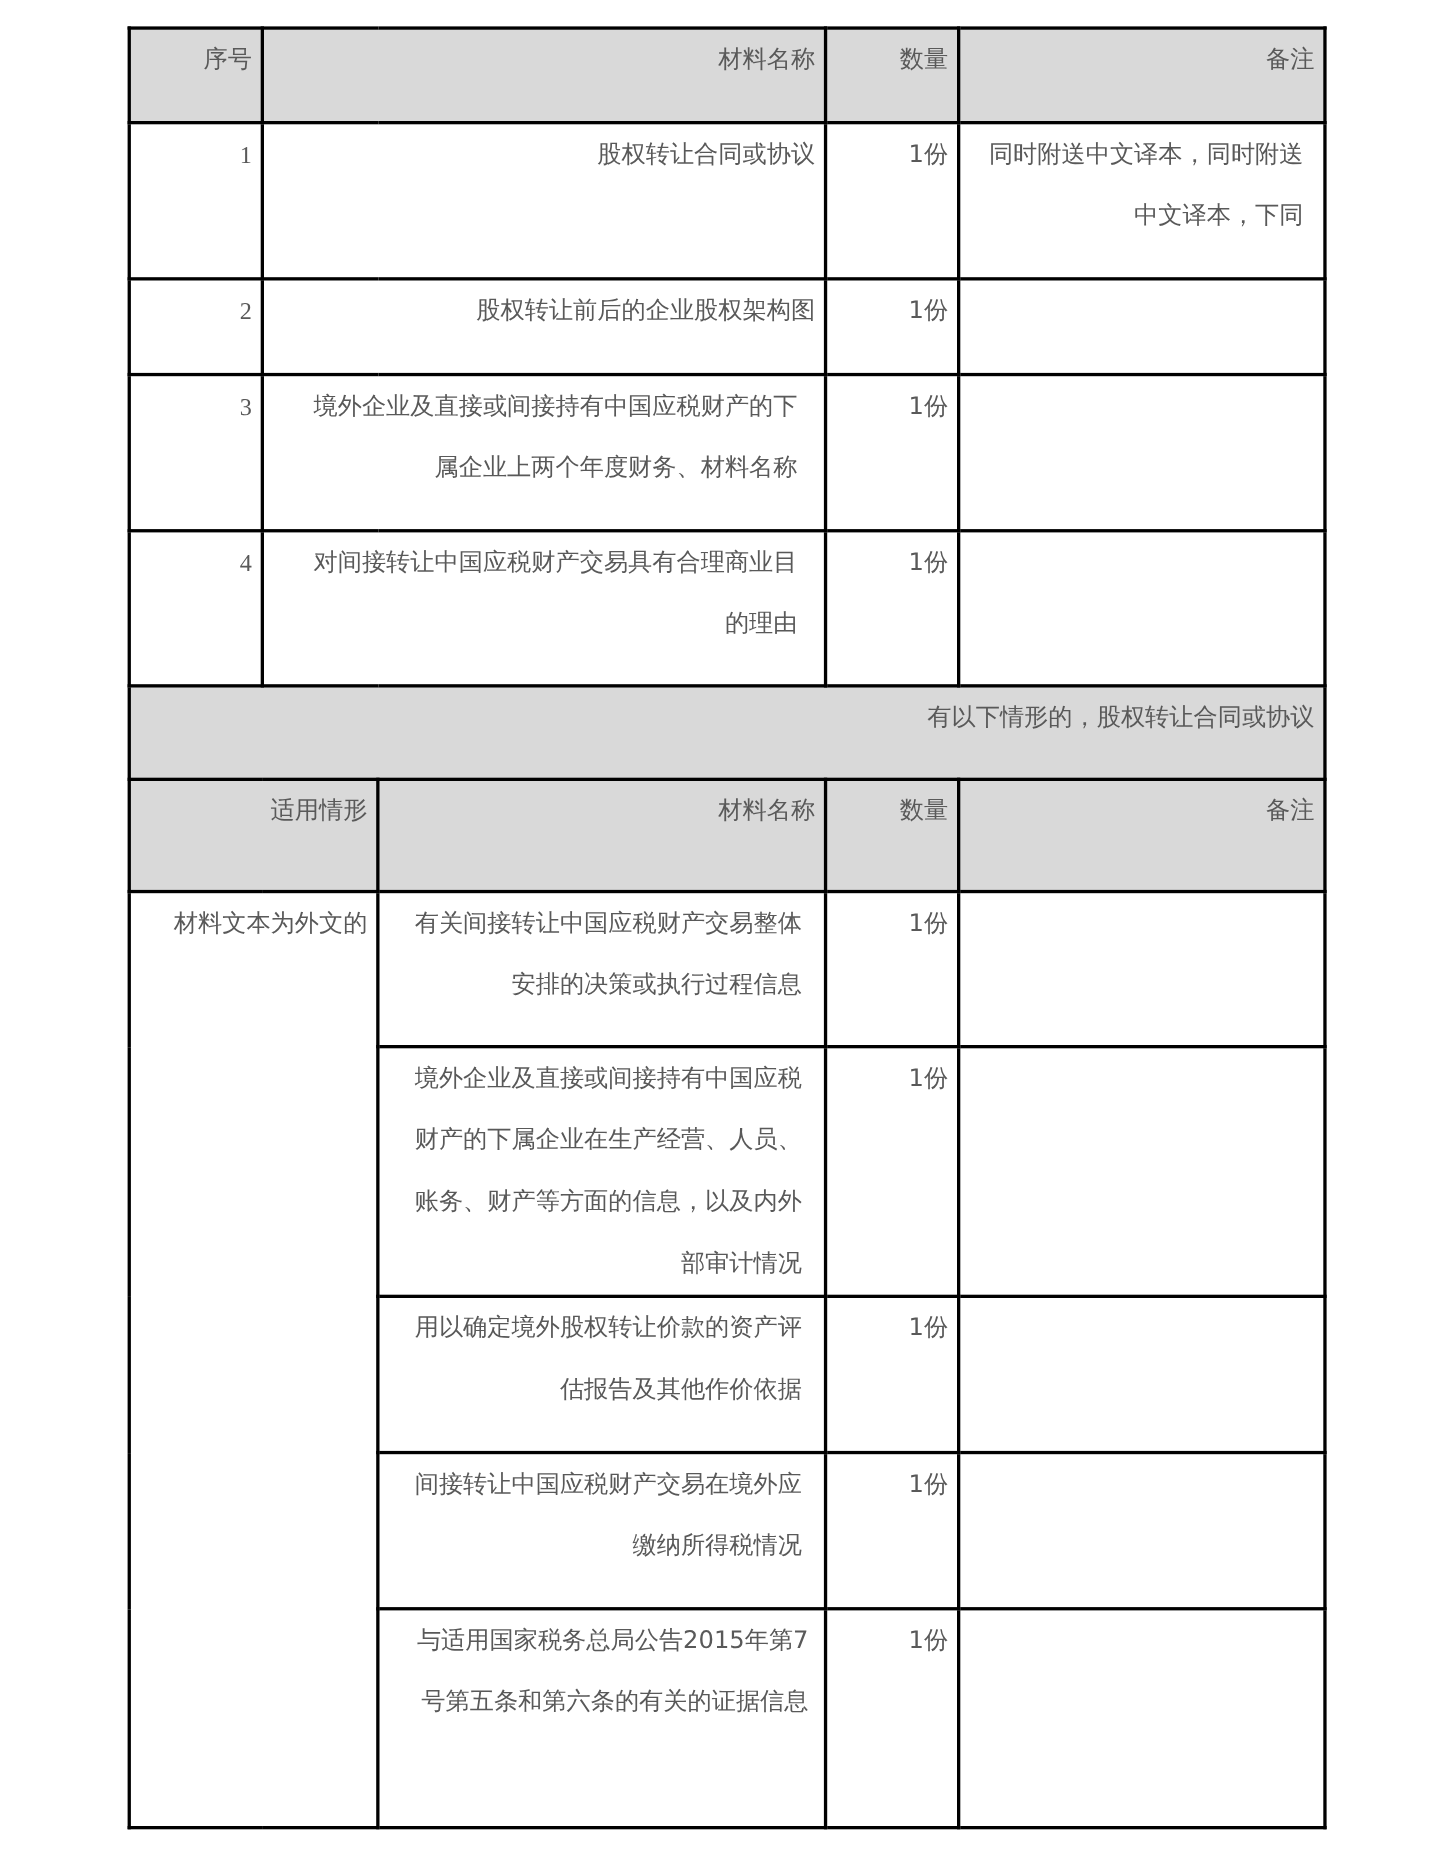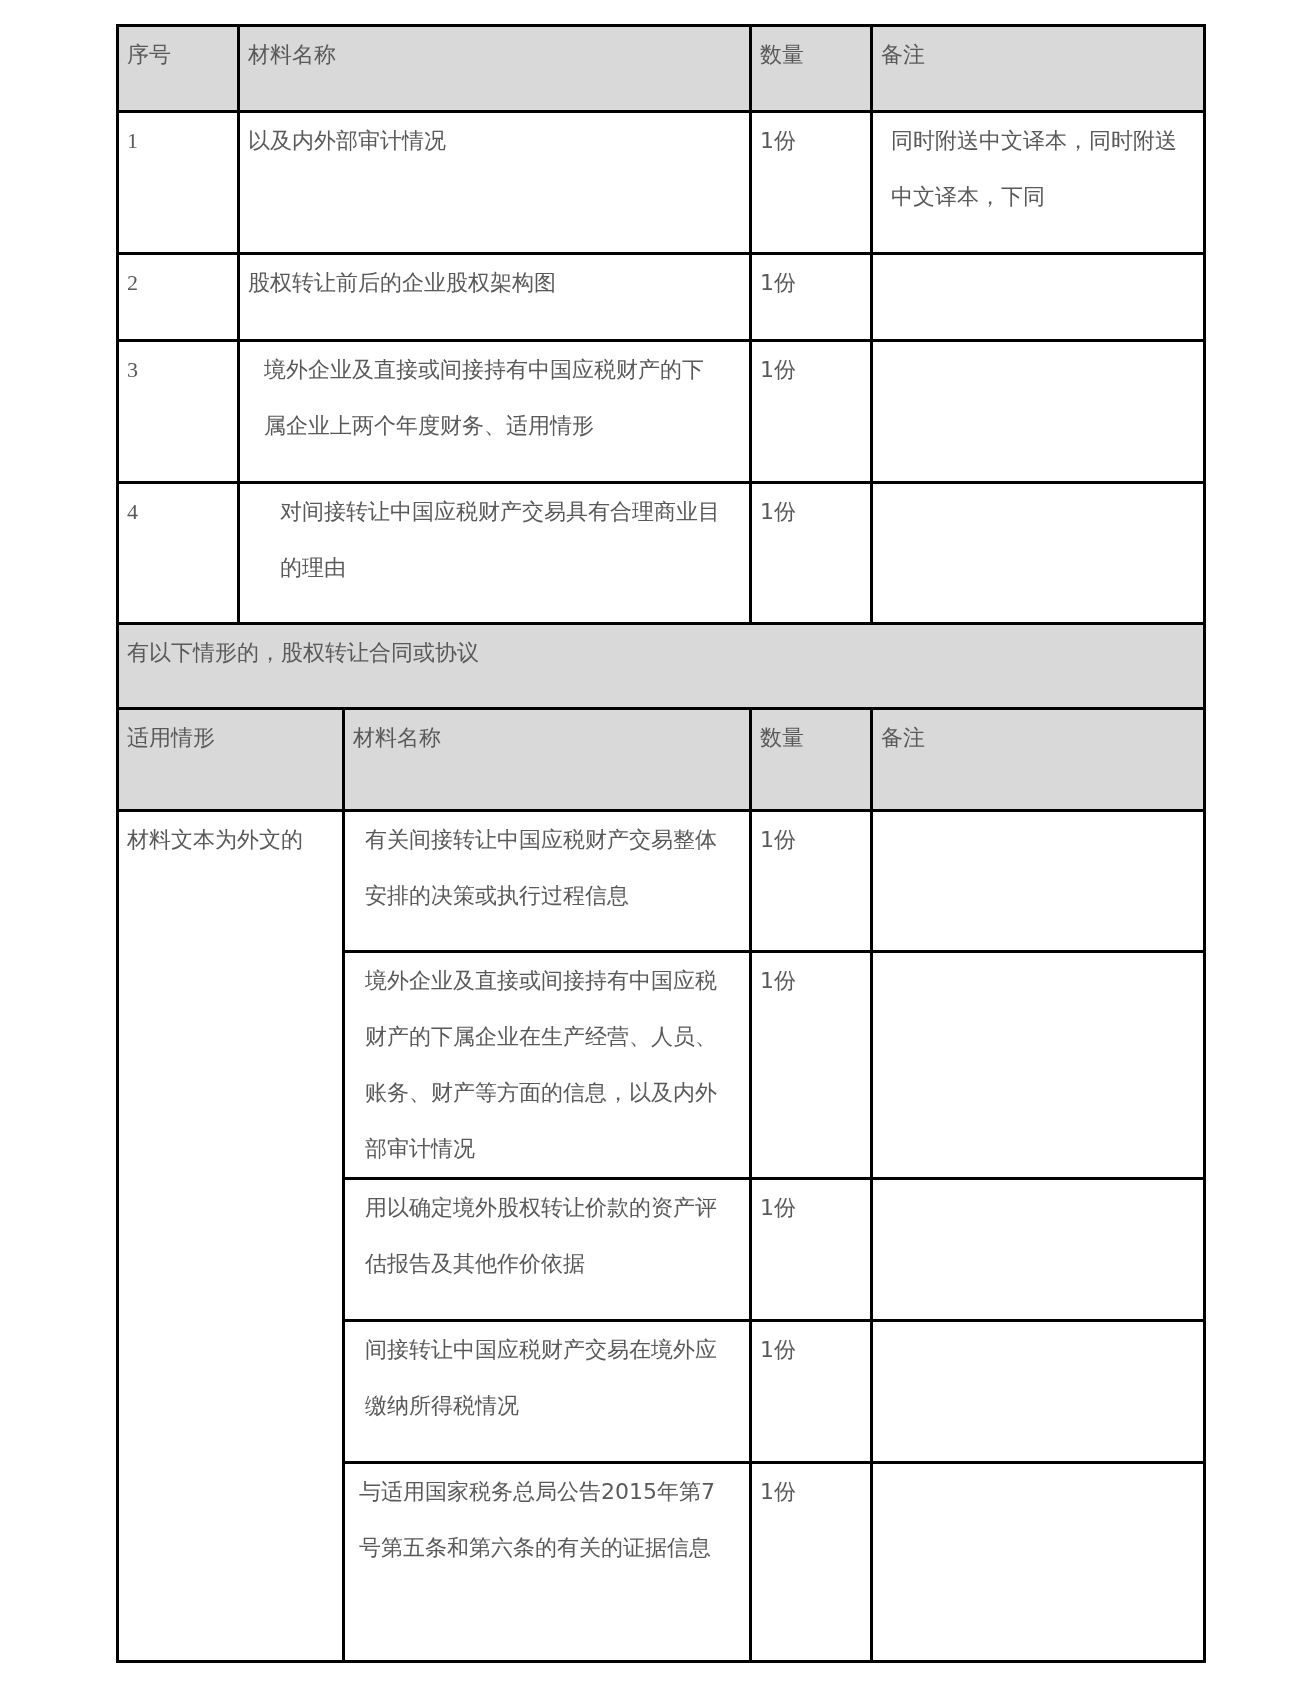--- a/index.html
+++ b/index.html
@@ -3,21 +3,21 @@
 <meta charset="utf-8">
 <style>
   html, body { margin: 0; padding: 0; background: #ffffff; }
   body { width: 1311px; height: 1683px; position: relative; overflow: hidden;
          font-family: "DejaVu Sans", "Liberation Sans", sans-serif; color: #595959; }
   table.materials {
     position: absolute; left: 116px; top: 24px;
     width: 1087px; border-collapse: collapse; table-layout: fixed;
   }
   table.materials td {
-    border: 3px solid #000; padding: 0 8px; text-align: left;
+    border: 3px solid #000; padding: 0 8px; text-align: right;
     font-size: 22px; line-height: 56px; vertical-align: top; box-sizing: border-box;
     word-break: break-all;
   }
   td.hdr { background: #d9d9d9; font-size: 26px; line-height: 56px; padding-top: 0; }
   td.mid { vertical-align: middle; }
   td.num { font-family: "Liberation Serif", serif; font-size: 21px; }
   td.top { padding-top: 10px; }
 </style>
 </head>
 <body>
@@ -33,35 +33,35 @@
   <tbody>
     <tr style="height:86px">
       <td class="hdr">序号</td>
       <td class="hdr" colspan="2">材料名称</td>
       <td class="hdr">数量</td>
       <td class="hdr">备注</td>
     </tr>
 
     <tr style="height:142px">
       <td class="mid num">1</td>
-      <td class="mid" colspan="2">以及内外部审计情况</td>
+      <td class="mid" colspan="2">股权转让合同或协议</td>
       <td class="mid">1份</td>
       <td class="top" style="padding-left:18px;padding-right:18px">同时附送中文译本，同时附送中文译本，下同</td>
     </tr>
 
     <tr style="height:87px">
       <td class="mid num">2</td>
       <td class="mid" colspan="2">股权转让前后的企业股权架构图</td>
       <td class="mid">1份</td>
       <td></td>
     </tr>
 
     <tr style="height:142px">
       <td class="mid num">3</td>
-      <td class="top" colspan="2" style="padding-left:24px;padding-right:24px">境外企业及直接或间接持有中国应税财产的下属企业上两个年度财务、适用情形</td>
+      <td class="top" colspan="2" style="padding-left:24px;padding-right:24px">境外企业及直接或间接持有中国应税财产的下属企业上两个年度财务、材料名称</td>
       <td class="mid">1份</td>
       <td></td>
     </tr>
 
     <tr style="height:141px">
       <td class="mid num">4</td>
       <td class="top" colspan="2" style="padding-left:40px;padding-right:24px">对间接转让中国应税财产交易具有合理商业目的理由</td>
       <td class="mid">1份</td>
       <td></td>
     </tr>

